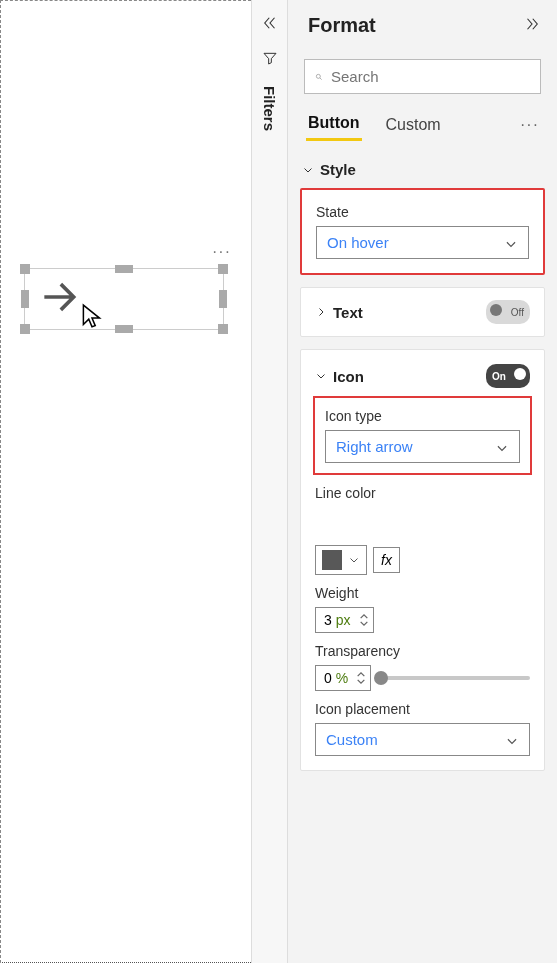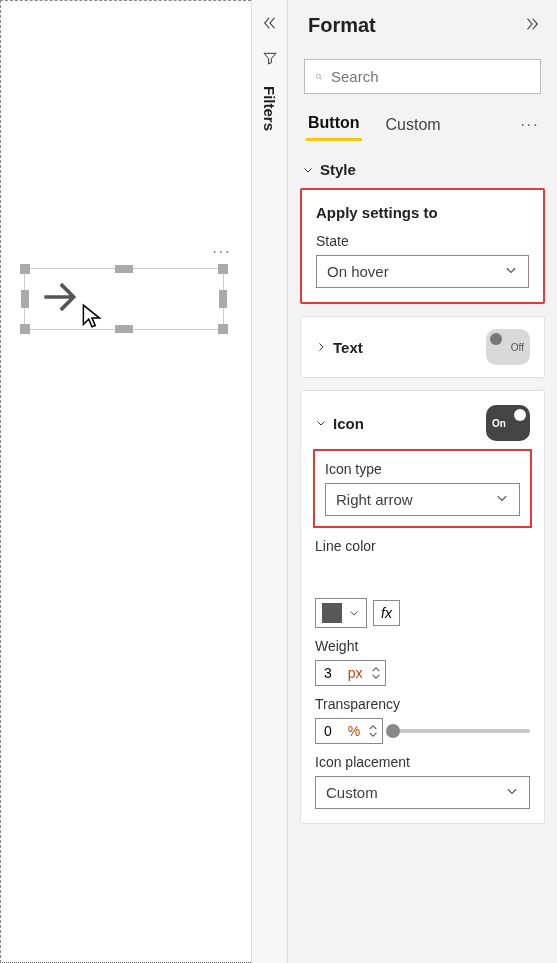--- a/index.html
+++ b/index.html
@@ -42,44 +42,44 @@
 
 .sec-header { display: flex; align-items: center; gap: 6px; padding: 12px 6px 10px 2px; font-size: 15px; font-weight: 600; color: #222; }
 .sec-header svg { width: 12px; height: 12px; stroke: #333; stroke-width: 2; fill: none; }
 .sec-header .toggle { margin-left: auto; }
 
 .card { background: #fff; border: 1px solid #e2e2e2; border-radius: 2px; padding: 14px 14px; margin-bottom: 12px; }
 .card.hl { border: 2px solid #e03a3a; }
 .card-title { font-size: 15px; font-weight: 600; color: #222; margin-bottom: 12px; }
 .field-label { font-size: 14px; color: #333; margin-bottom: 6px; margin-top: 10px; }
 .field-label:first-child { margin-top: 0; }
-.select { display: flex; align-items: flex-start; justify-content: space-between; border: 1px solid #888; background: #fff; padding: 7px 10px; font-size: 15px; color: #404040; cursor: pointer; }
+.select { display: flex; align-items: flex-end; justify-content: space-between; border: 1px solid #888; background: #fff; padding: 7px 10px; font-size: 15px; color: #3b82f6; cursor: pointer; }
 .select svg { width: 14px; height: 14px; stroke: #555; stroke-width: 2; fill: none; }
 
 .row-toggle { display: flex; align-items: center; gap: 6px; padding: 2px 0; }
 .row-toggle.card { padding: 12px 14px; }
 .row-toggle .label { font-size: 15px; font-weight: 600; color: #222; }
 .row-toggle svg.caret { width: 12px; height: 12px; stroke: #333; stroke-width: 2; fill: none; }
 
-.toggle { width: 44px; height: 36px; border-radius: 10px; position: relative; font-size: 10px; display: flex; align-items: center; padding: 0 6px; cursor: pointer; }
+.toggle { width: 44px; height: 24px; border-radius: 10px; position: relative; font-size: 10px; display: flex; align-items: center; padding: 0 6px; cursor: pointer; }
 .toggle.off { background: #d9d9d9; color: #555; justify-content: flex-end; }
 .toggle.on { background: #444; color: #fff; justify-content: flex-start; }
 .toggle .knob { width: 12px; height: 12px; border-radius: 50%; background: #777; position: absolute; top: 4px; }
 .toggle.off .knob { left: 4px; }
 .toggle.on .knob { right: 4px; background: #fff; }
 
 .sub-block.hl { border: 2px solid #e03a3a; padding: 10px; margin: -2px -2px 8px -2px; }
 .color-row { display: flex; gap: 6px; align-items: center; margin-top: 44px; }
 .color-pick { display: flex; align-items: center; border: 1px solid #888; padding: 4px 6px; gap: 6px; cursor: pointer; }
 .swatch { width: 20px; height: 20px; background: #585858; }
 .color-pick svg { width: 12px; height: 12px; stroke: #555; stroke-width: 2; fill: none; }
 .fx { border: 1px solid #888; padding: 4px 7px; font-style: italic; font-size: 14px; cursor: pointer; }
 
 .spin { display: inline-flex; align-items: center; border: 1px solid #888; padding: 4px 4px 4px 8px; gap: 4px; font-size: 14px; }
-.spin .unit { color: #c2410c; margin-left: 12px; }
+.spin .unit { color: #4d7c0f; margin-left: 0; }
 .spin .arrows { display: flex; flex-direction: column; margin-left: 4px; }
 .spin .arrows svg { width: 10px; height: 7px; stroke: #666; stroke-width: 1.5; fill: none; }
 
 .slider-row { display: flex; align-items: center; gap: 10px; }
 .slider { flex: 1; height: 4px; background: #c8c8c8; position: relative; border-radius: 2px; }
 .slider .thumb { position: absolute; left: 0; top: 50%; transform: translate(-50%,-50%); width: 14px; height: 14px; border-radius: 50%; background: #888; }
 
 .icon-card .sec-header { padding: 0 0 10px 0; }
 </style>
 </head>
@@ -149,21 +149,20 @@
     </div>
 
     <div class="sec-header">
       <svg viewBox="0 0 24 24">
           <path d="M5 9l7 7 7-7"></path>
         </svg>
       <span>Style</span>
     </div>
 
     <div class="card hl">
-      <div class="card-title">Apply settings to</div>
       <div class="field-label">State</div>
       <div class="select">
         <span>On hover</span>
         <svg viewBox="0 0 24 24">
             <path d="M5 9l7 7 7-7"></path>
           </svg>
       </div>
     </div>
 
     <div class="card row-toggle">

